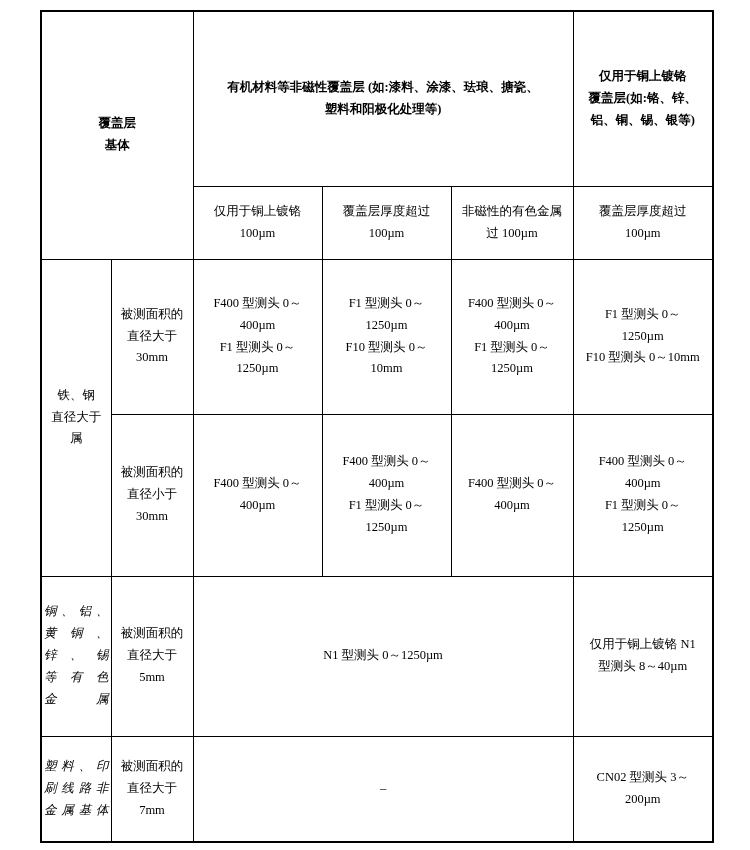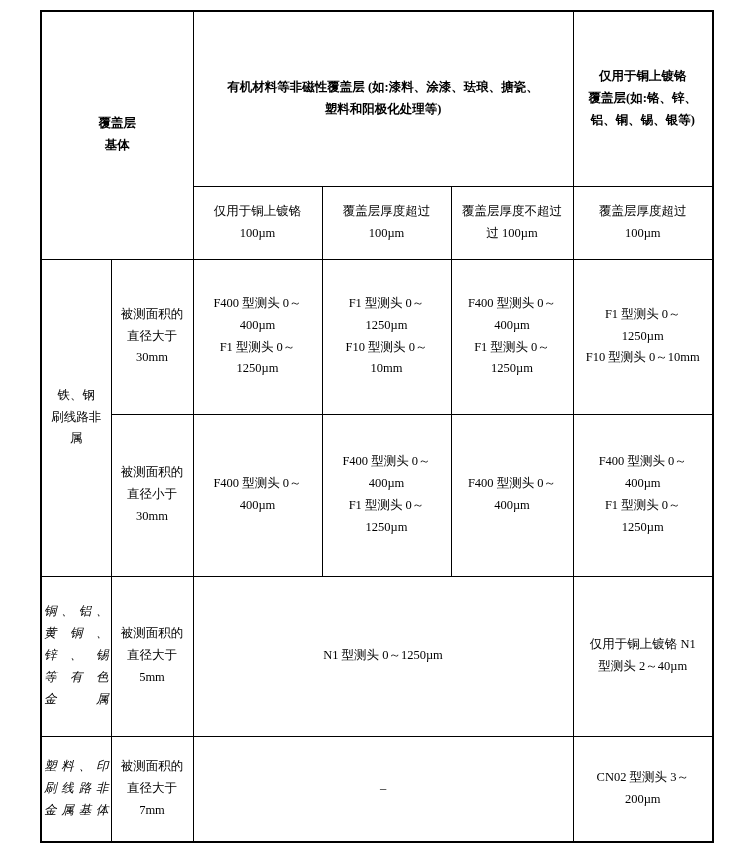--- a/index.html
+++ b/index.html
@@ -76,29 +76,29 @@
       <td class="hdr">仅用于铜上镀铬
 覆盖层(如:铬、锌、
 铝、铜、锡、银等)</td>
     </tr>
 
     <tr style="height:73px">
       <td class="subhdr bb2">仅用于铜上镀铬
 100µm</td>
       <td class="subhdr bb2 br3">覆盖层厚度超过
 100µm</td>
-      <td class="subhdr bb2 br3">覆盖层厚度不超过
+      <td class="subhdr bb2 br3">非磁性的有色金属
 过 100µm</td>
       <td class="subhdr bb2">覆盖层厚度超过
 100µm</td>
     </tr>
 
     <tr style="height:155px">
       <td rowspan="2" class="bb3">铁、钢
-刷线路非
+直径大于
 属</td>
       <td class="bb3">被测面积的
 直径大于
 30mm</td>
       <td class="bb3">F400 型测头 0～
 400µm
 F1 型测头 0～
 1250µm</td>
       <td class="bb3 br3">F1 型测头 0～
 1250µm
@@ -135,21 +135,21 @@
       <td class="jus bb3">铜、铝、
 黄铜、
 锌、锡
 等有色
 金属</td>
       <td class="bb3">被测面积的
 直径大于
 5mm</td>
       <td colspan="3" class="bb3 br3">N1 型测头 0～1250µm</td>
       <td class="bb3">仅用于铜上镀铬 N1
-型测头 2～40µm</td>
+型测头 8～40µm</td>
     </tr>
 
     <tr style="height:106px">
       <td class="jus">塑料、印
 刷线路非
 金属基体</td>
       <td>被测面积的
 直径大于
 7mm</td>
       <td colspan="3" class="br3">–</td>

